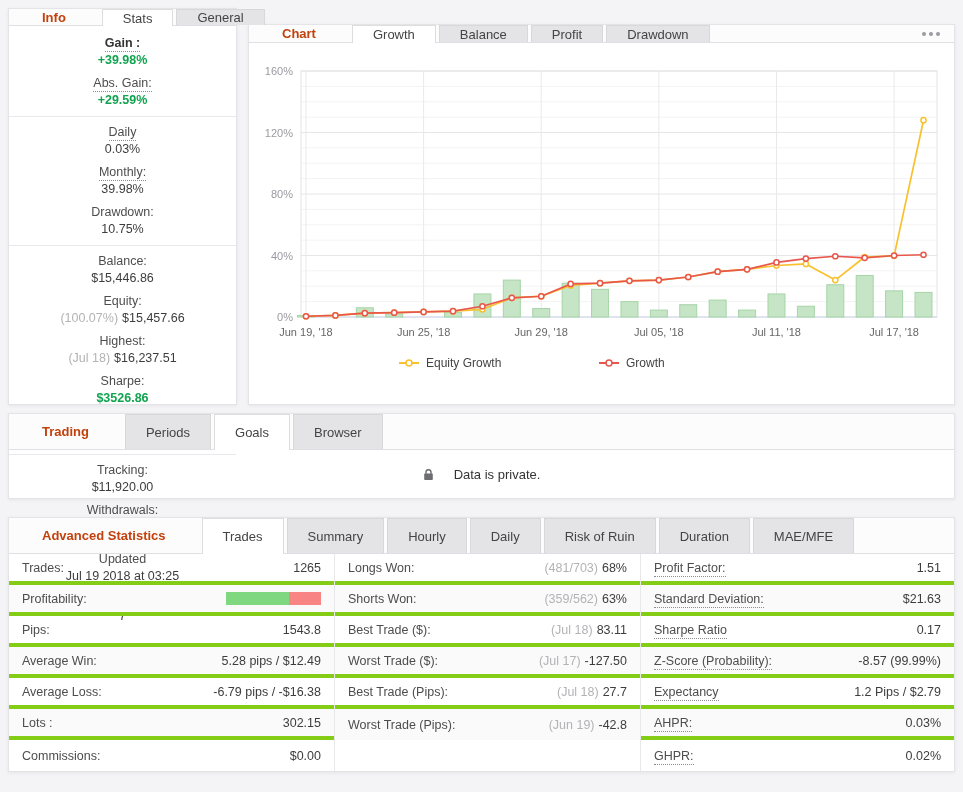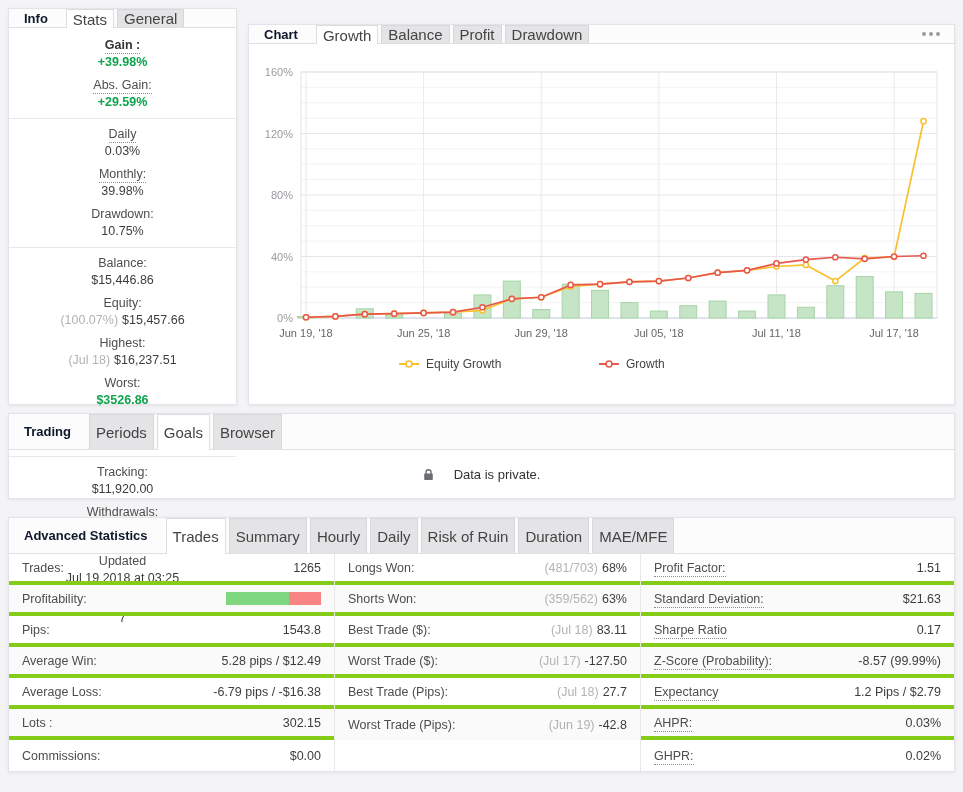--- a/index.html
+++ b/index.html
@@ -20,27 +20,27 @@
 
   
   .tabbar {
     display:flex; align-items:stretch;
     height:36px; background:#fcfcfd;
     border-bottom:1px solid #e0e0e4;
     position:relative;
   }
   .tab-title {
     display:flex; align-items:center;
-    padding:0 15px; font-weight:bold; font-size:13px; color:#0f172a;
+    padding:0 33px; font-weight:bold; font-size:13px; color:#c2410c;
     white-space:nowrap;
   }
   .tab {
     display:flex; align-items:center;
-    padding:0 6px; margin-left:3px;
-    font-size:15px; color:#444;
+    padding:0 20px; margin-left:3px;
+    font-size:13px; color:#444;
     background:#e4e4e7; border:1px solid #d8d8db; border-bottom:none;
     white-space:nowrap; cursor:pointer;
   }
   .tab.active {
     background:#fff; border-color:#ddd;
     margin-bottom:-1px; z-index:2;
   }
   .tabbar .spacer { flex:1; }
   .menu-dots { display:flex; align-items:center; padding:0 14px; cursor:pointer; }
   .menu-dots i { width:4px; height:4px; border-radius:50%; background:#9a9aa0; display:inline-block; margin-left:3px; }
@@ -126,21 +126,21 @@
           </div>
           <div class="info-row">
             <span class="lbl"><span>Equity:</span></span>
             <span class="val"><span class="prefix">(100.07%)</span>$15,457.66</span>
           </div>
           <div class="info-row">
             <span class="lbl"><span>Highest:</span></span>
             <span class="val"><span class="prefix">(Jul 18)</span>$16,237.51</span>
           </div>
           <div class="info-row">
-            <span class="lbl"><span>Worst:</span></span>
+            <span class="lbl"><span>Sharpe:</span></span>
             <span class="val green">$3526.86</span>
           </div>
           <div class="info-row">
             <span class="lbl"><span>Interest</span></span>
             <span class="val">-$23.69</span>
           </div>
           <div class="divider"></div>
           <div class="info-row">
             <span class="lbl"><span>Tracking:</span></span>
             <span class="val">$11,920.00</span>

